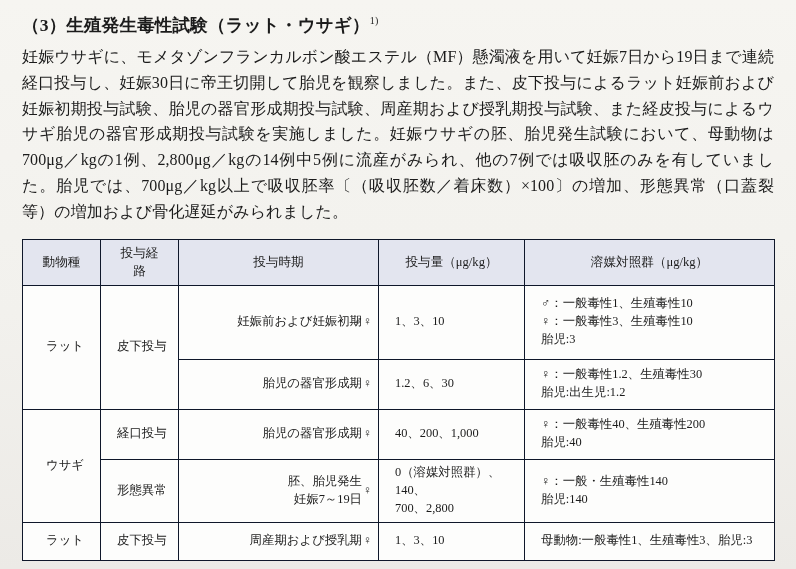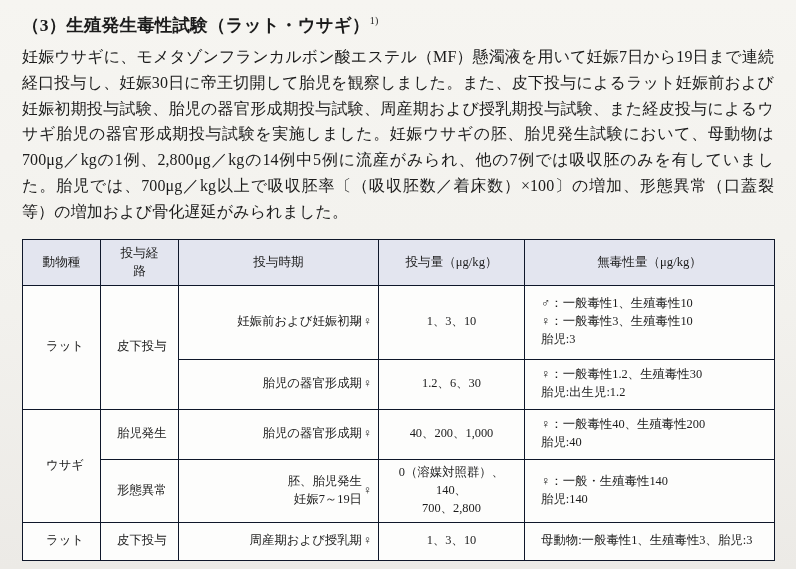--- a/index.html
+++ b/index.html
@@ -73,21 +73,20 @@
     padding-right: 24px;
   }
   td.c-period .sex {
     position: absolute;
     right: 6px;
     top: 50%;
     transform: translateY(-50%);
     font-size: 12px;
   }
   td.c-dose {
-    text-align: center;
   }
   td.c-noael {
     text-align: left;
     padding-left: 8px;
   }
   .line { display: block; }
 </style>
 </head>
 <body>
 
@@ -106,21 +105,21 @@
       <col style="width:200px">
       <col style="width:146px">
       <col style="width:250px">
     </colgroup>
     <thead>
       <tr>
         <th>動物種</th>
         <th>投与経路</th>
         <th>投与時期</th>
         <th>投与量（μg/kg）</th>
-        <th>無毒性量（μg/kg）</th>
+        <th>溶媒対照群（μg/kg）</th>
       </tr>
     </thead>
     <tbody>
       <tr style="height:74px">
         <td class="c-species" rowspan="2">ラット</td>
         <td class="c-route" rowspan="2">皮下投与</td>
         <td class="c-period">
           <span>妊娠前および妊娠初期</span>
           <span class="sex">♂♀</span>
         </td>
@@ -137,21 +136,21 @@
           <span class="sex">♀</span>
         </td>
         <td class="c-dose">1.2、6、30</td>
         <td class="c-noael">
           <span class="line">♀：一般毒性1.2、生殖毒性30</span>
           <span class="line">胎児:出生児:1.2</span>
         </td>
       </tr>
       <tr style="height:50px">
         <td class="c-species" rowspan="2">ウサギ</td>
-        <td class="c-route">胎児発生</td>
+        <td class="c-route">経口投与</td>
         <td class="c-period">
           <span>胎児の器官形成期</span>
           <span class="sex">♀</span>
         </td>
         <td class="c-dose">40、200、1,000</td>
         <td class="c-noael">
           <span class="line">♀：一般毒性40、生殖毒性200</span>
           <span class="line">胎児:40</span>
         </td>
       </tr>

